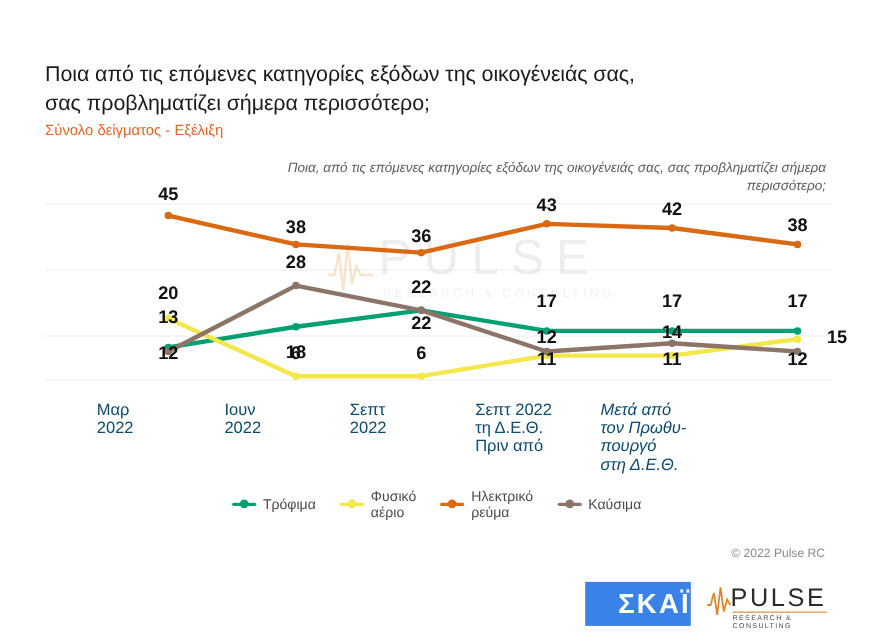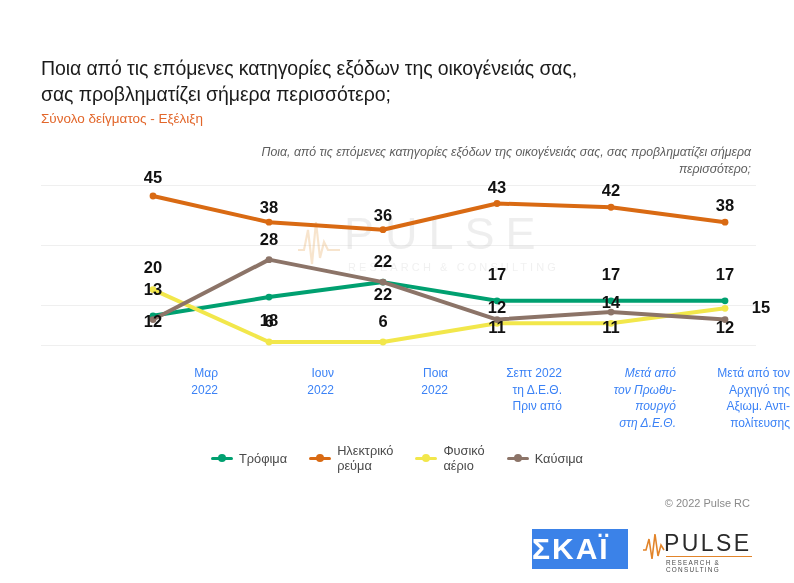--- a/index.html
+++ b/index.html
@@ -129,23 +129,23 @@
   .xaxis {
     position: absolute;
     left: 41px;
     top: 365px;
     width: 715px;
     height: 70px;
   }
   .xtick {
     position: absolute;
     transform: translateX(-50%);
-    text-align: right;
-    font-size: 12px;
-    color: #3b82f6;
+    text-align: left;
+    font-size: 15px;
+    color: #0c4a6e;
     line-height: 16.5px;
     width: 130px;
   }
 
   
   .legend {
     position: absolute;
     left: 0;
     top: 443px;
     width: 794px;
@@ -203,23 +203,23 @@
     display: flex;
     align-items: center;
     gap: 14px;
   }
   .skai-logo {
     width: 96px;
     height: 40px;
     background: #3b82e8;
     display: flex;
     align-items: center;
-    justify-content: flex-start;
+    justify-content: flex-end;
     color: #ffffff;
-    font-size: 30px;
+    font-size: 25px;
     font-weight: bold;
     letter-spacing: 2px;
   }
   .pulse-logo {
     width: 112px;
     height: 42px;
     position: relative;
   }
   .pulse-word {
     position: absolute;
@@ -343,65 +343,59 @@
   <div class="xaxis" id="xaxis">
       <div class="xtick" style="left: 112px; top: 0px;">
         <div>Μαρ</div>
         <div>2022</div>
       </div>
       <div class="xtick" style="left: 228px; top: 0px;">
         <div>Ιουν</div>
         <div>2022</div>
       </div>
       <div class="xtick" style="left: 342px; top: 0px;">
-        <div>Ποια</div>
+        <div>Σεπτ</div>
         <div>2022</div>
       </div>
       <div class="xtick" style="left: 456px; top: 0px;">
         <div>Σεπτ 2022</div>
         <div>τη Δ.Ε.Θ.</div>
         <div>Πριν από</div>
       </div>
       <div class="xtick" style="left: 570px; top: 0px; font-style: italic;">
         <div>Μετά από</div>
         <div>τον Πρωθυ-</div>
         <div>πουργό</div>
         <div>στη Δ.Ε.Θ.</div>
-      </div>
-      <div class="xtick" style="left: 684px; top: 0px;">
-        <div>Μετά από τον</div>
-        <div>Αρχηγό της</div>
-        <div>Αξιωμ. Αντι-</div>
-        <div>πολίτευσης</div>
       </div>
     </div>
 
   <div class="legend" id="legend">
       <div class="legend-item">
         <span class="legend-marker">
           <span class="bar" style="background: rgb(0, 160, 112);"></span>
           <span class="dot" style="background: rgb(0, 160, 112);"></span>
         </span>
         <span class="legend-label">Τρόφιμα</span>
       </div>
       <div class="legend-item">
         <span class="legend-marker">
+          <span class="bar" style="background: rgb(242, 231, 75);"></span>
+          <span class="dot" style="background: rgb(242, 231, 75);"></span>
+        </span>
+        <span class="legend-label">Φυσικό
+αέριο</span>
+      </div>
+      <div class="legend-item">
+        <span class="legend-marker">
           <span class="bar" style="background: rgb(217, 106, 19);"></span>
           <span class="dot" style="background: rgb(217, 106, 19);"></span>
         </span>
         <span class="legend-label">Ηλεκτρικό
 ρεύμα</span>
-      </div>
-      <div class="legend-item">
-        <span class="legend-marker">
-          <span class="bar" style="background: rgb(242, 231, 75);"></span>
-          <span class="dot" style="background: rgb(242, 231, 75);"></span>
-        </span>
-        <span class="legend-label">Φυσικό
-αέριο</span>
       </div>
       <div class="legend-item">
         <span class="legend-marker">
           <span class="bar" style="background: rgb(140, 116, 104);"></span>
           <span class="dot" style="background: rgb(140, 116, 104);"></span>
         </span>
         <span class="legend-label">Καύσιμα</span>
       </div>
     </div>
 

